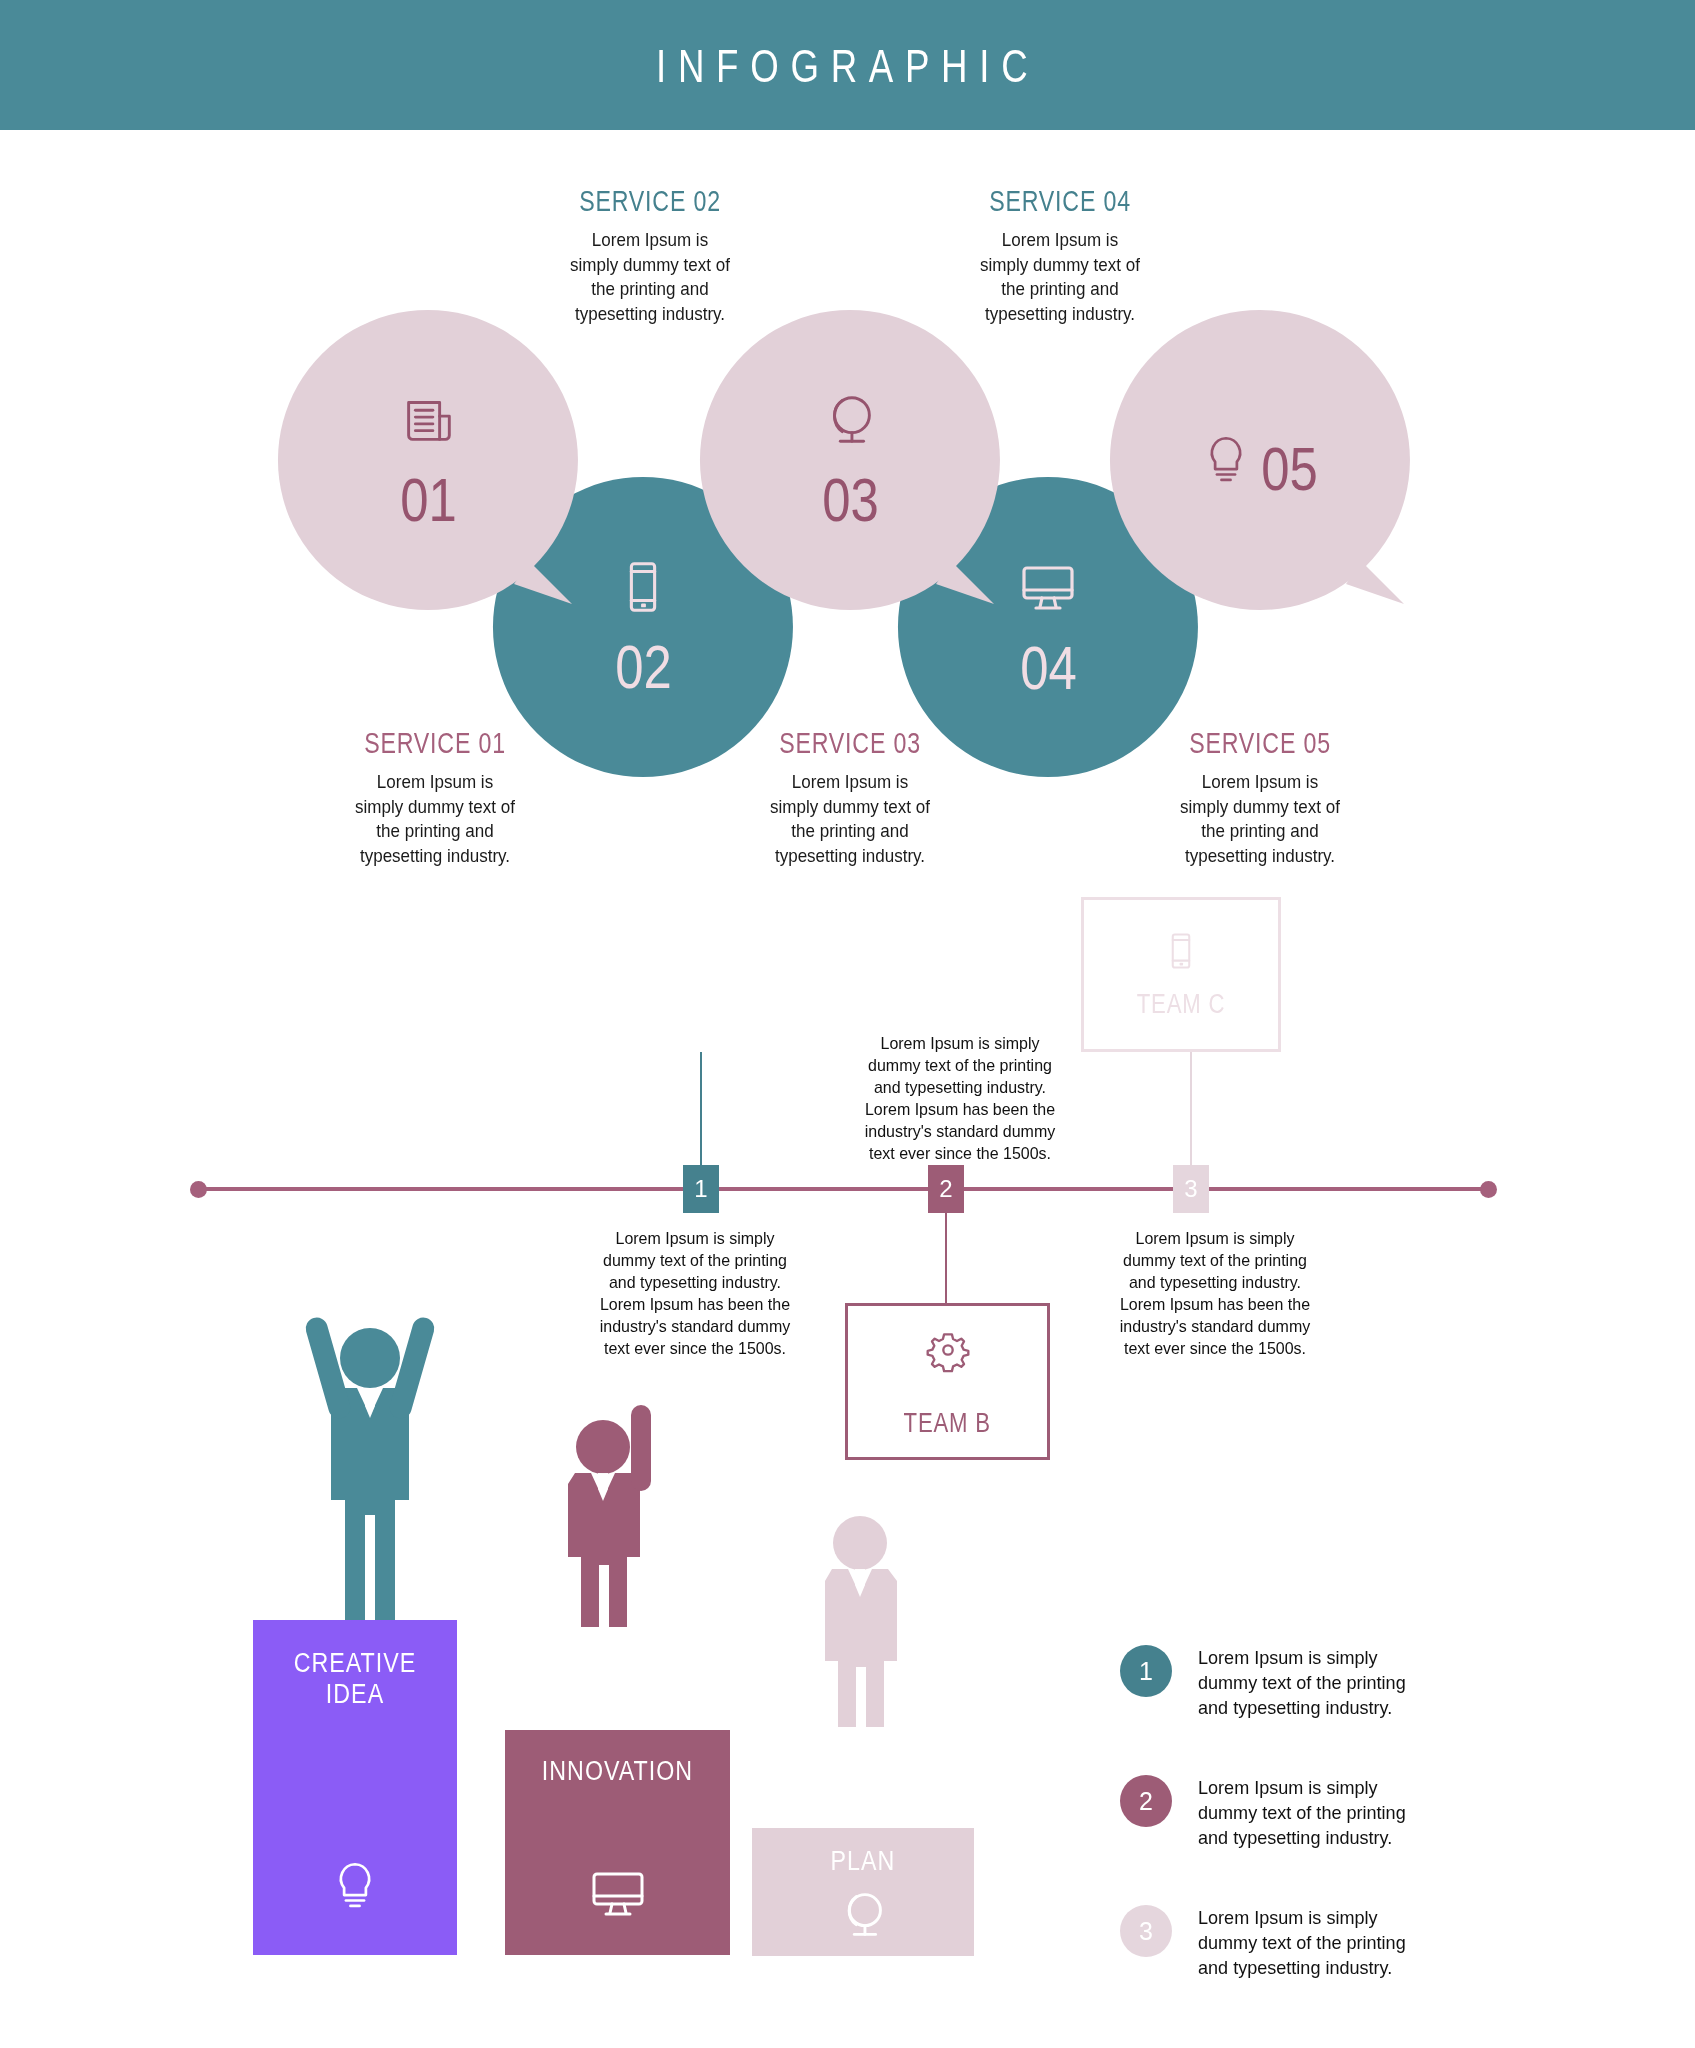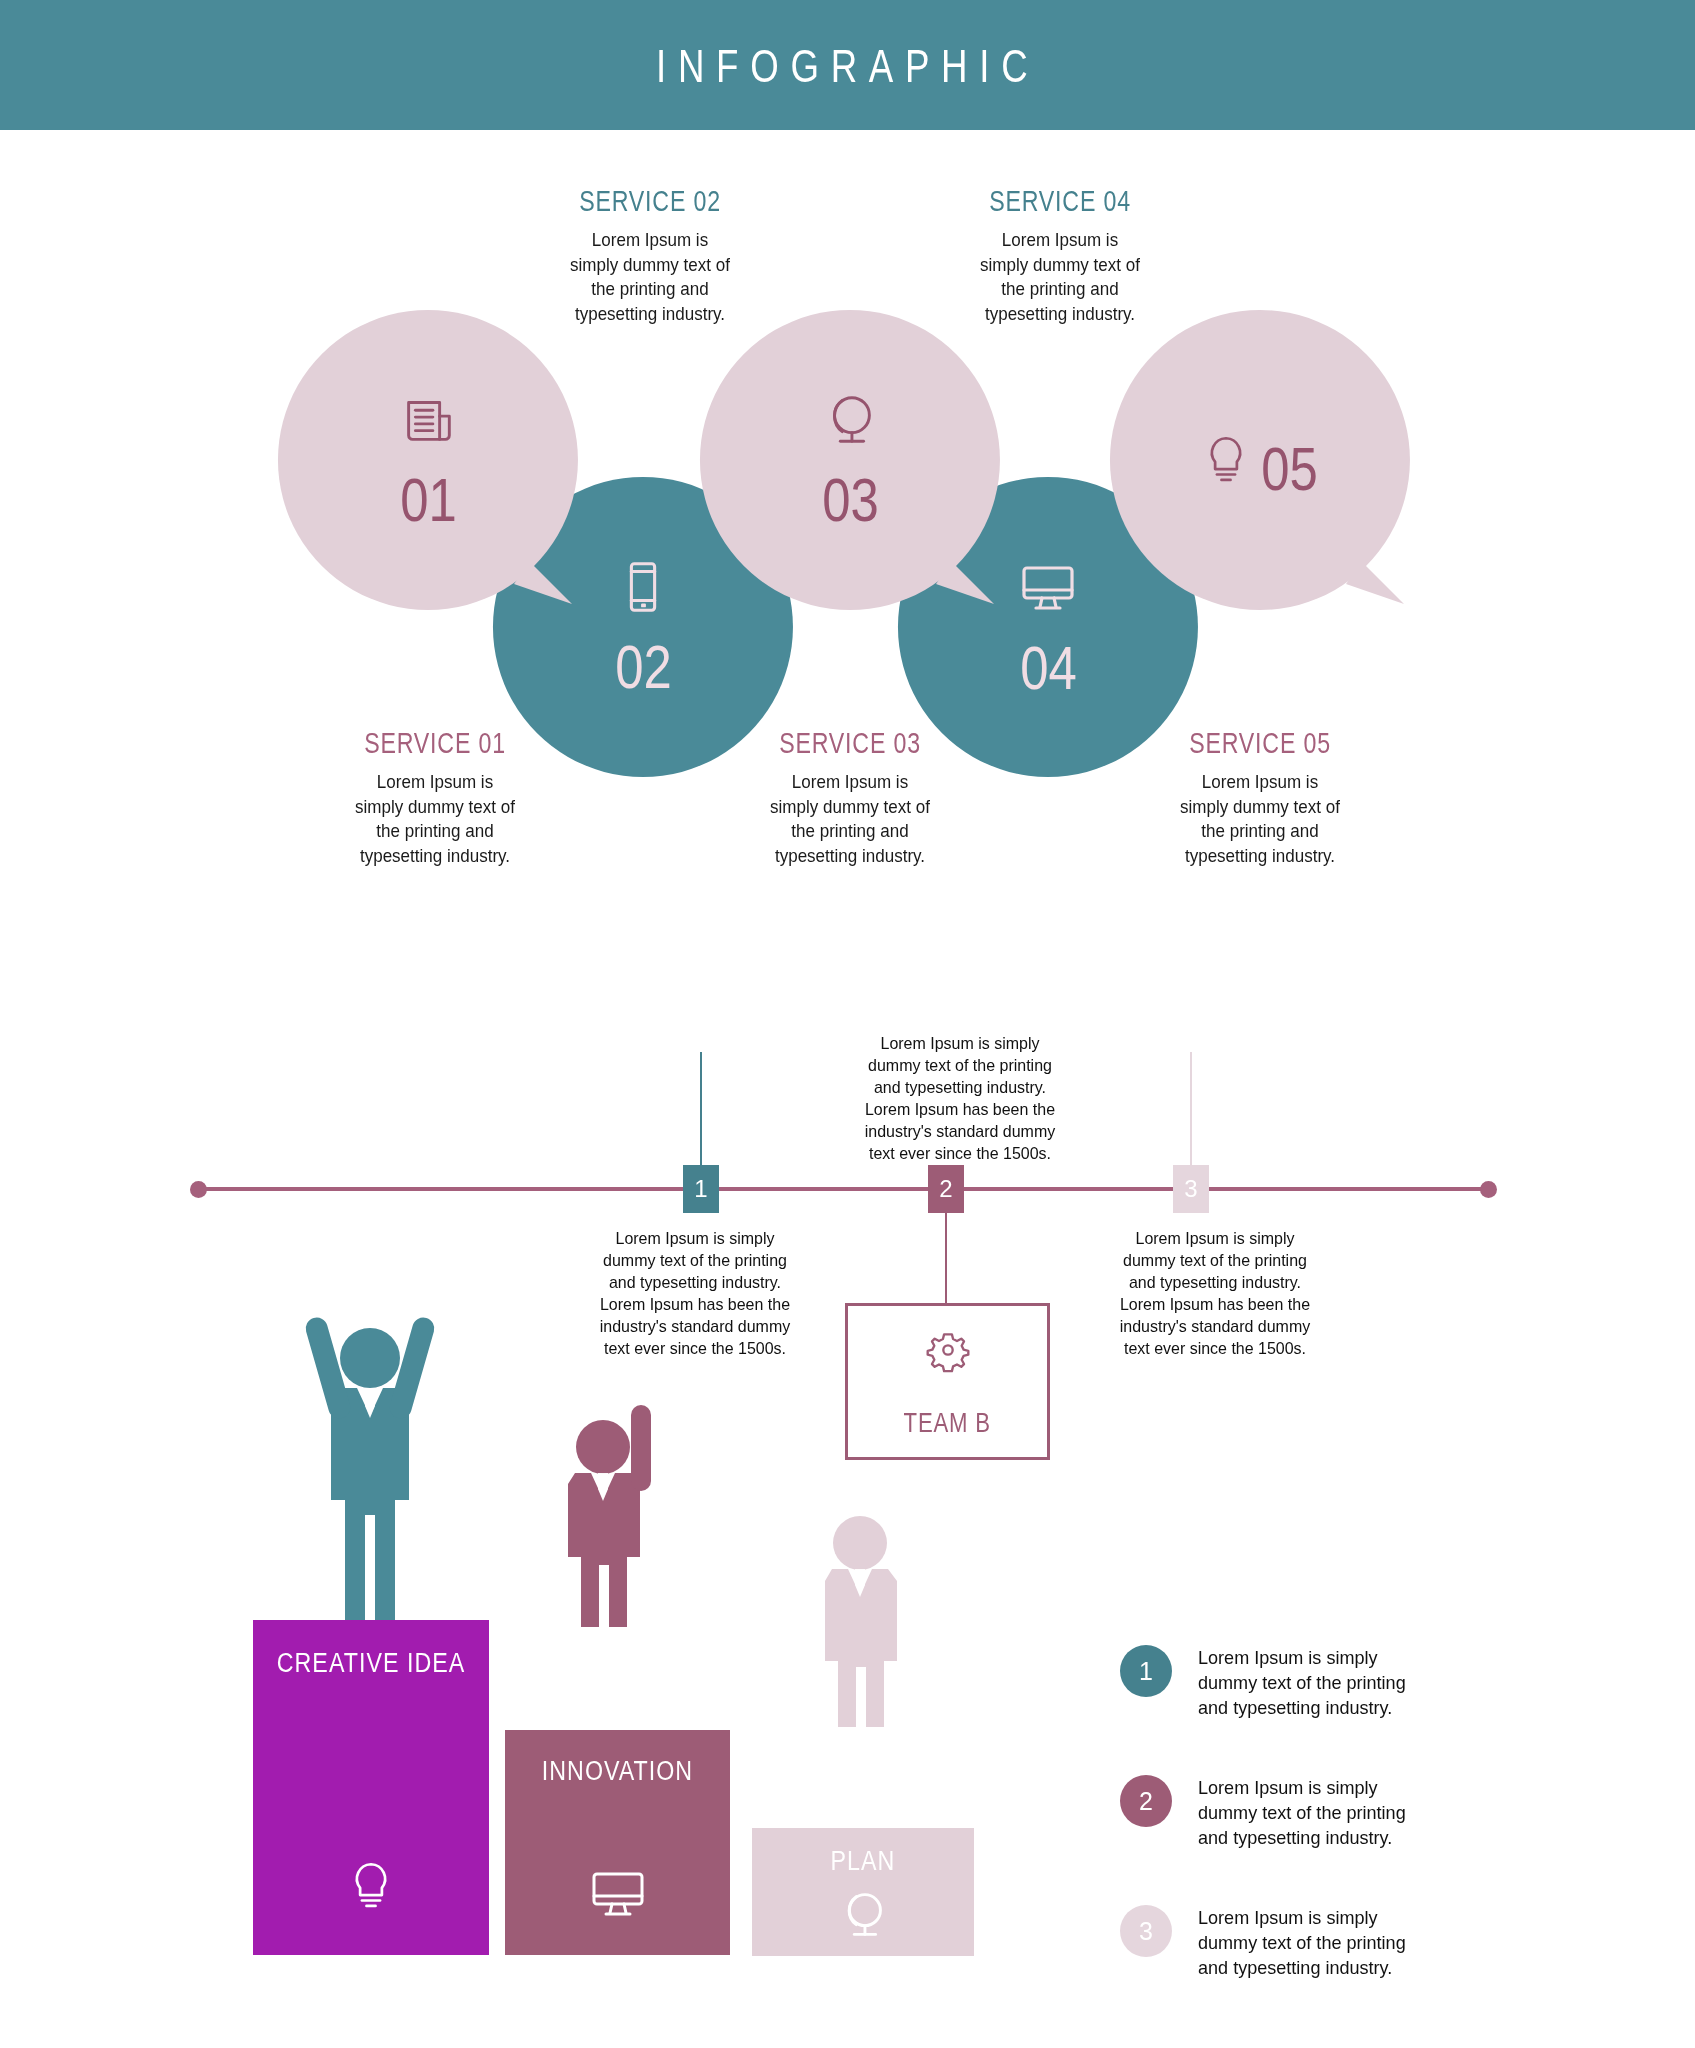--- a/index.html
+++ b/index.html
@@ -231,20 +231,29 @@
     <span>1</span>
   </div>
 
   <div class="tl-text" style="left:830px; top:1033px; white-space:pre-line;">Lorem Ipsum is simply
 dummy text of the printing
 and typesetting industry.
 Lorem Ipsum has been the
 industry's standard dummy
 text ever since the 1500s.</div>
 
+  <div class="team-box c" style="left:1081px; top:897px;">
+    <svg class="team-ic" viewBox="0 0 64 64" fill="none" stroke="#eddfe5" stroke-width="3" stroke-linecap="round" stroke-linejoin="round" style="width:44px;height:44px;">
+      <rect x="20" y="8" width="24" height="48" rx="3"></rect>
+      <line x1="20" y1="16" x2="44" y2="16"></line>
+      <line x1="20" y1="46" x2="44" y2="46"></line>
+      <rect x="30" y="49" width="5" height="4" rx="1" fill="#eddfe5" stroke="none"></rect>
+    </svg>
+    <div class="team-label">TEAM C</div>
+  </div>
   <div class="tl-stem" style="left:1190px; top:1052px; height:117px; background:#e5d6dd;"></div>
   <div class="tl-marker m3" style="left:1173px; top:1165px;">
     <span>3</span>
   </div>
 
   <div class="tl-marker m2" style="left:928px; top:1165px;">
     <span>2</span>
   </div>
   <div class="tl-stem" style="left:945px; top:1213px; height:93px; background:#9d5c76;"></div>
   <div class="team-box b" style="left:845px; top:1303px; width:205px; height:157px;gap:17px;">
@@ -272,21 +281,21 @@
   <svg class="person" style="left:295px; top:1300px; width:150px; height:325px;" viewBox="0 0 150 325">
     <g fill="#4a8a98">
       <circle cx="75" cy="58" r="30"></circle>
       <path d="M45,88 L62,88 L75,116 L88,88 L105,88 L114,100 L114,200 L100,200 L100,320 L80,320 L80,215 L70,215 L70,320 L50,320 L50,200 L36,200 L36,100 Z"></path>
       <rect x="22" y="16" width="22" height="104" rx="11" transform="rotate(-16 33 68)"></rect>
       <rect x="106" y="16" width="22" height="104" rx="11" transform="rotate(16 117 68)"></rect>
       <path d="M70,88 L80,88 L80,106 L75,118 L70,106 Z" fill="#ffffff" opacity="0.95"></path>
     </g>
   </svg>
 
-  <div class="bar" style="left:253px; top:1620px; width:236px; height:335px; background:#a21caf;">
+  <div class="bar" style="left:253px; top:1620px; width:204px; height:335px; background:#8b5cf6;">
     <div class="bar-label" style="top:28px;">CREATIVE IDEA</div>
     <svg class="bar-icon" style="bottom:34px; width:58px; height:70px;" viewBox="0 0 64 64" fill="none" stroke="#ffffff" stroke-width="3" stroke-linecap="round" stroke-linejoin="round">
       <path d="M32,8 A16,16 0 0 1 44,34 L44,42 L20,42 L20,34 A16,16 0 0 1 32,8 Z"></path>
       <line x1="22" y1="48" x2="42" y2="48"></line>
       <line x1="27" y1="54" x2="37" y2="54"></line>
     </svg>
   </div>
 
   <svg class="person" style="left:545px; top:1405px; width:130px; height:225px;" viewBox="0 0 130 225">
     <g fill="#9d5c76">

